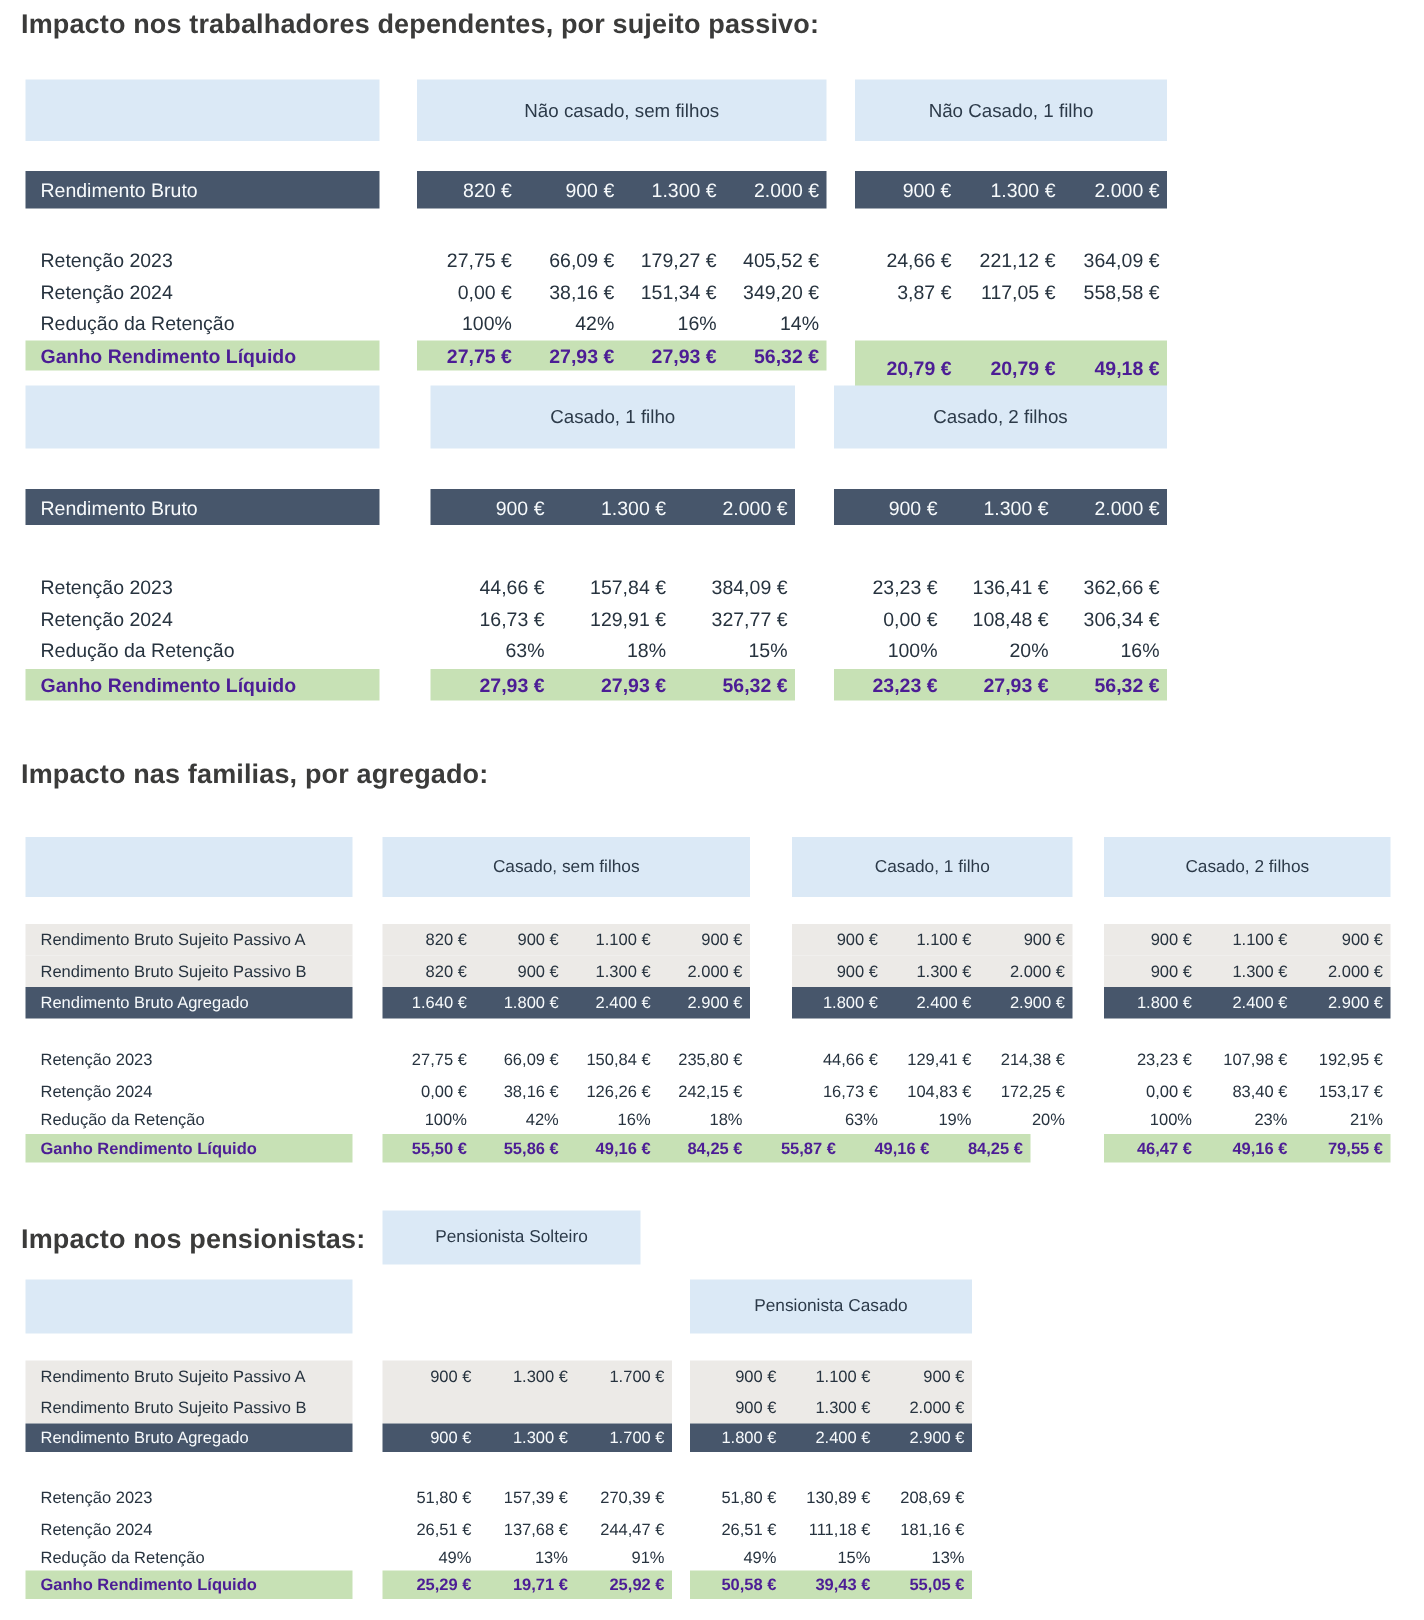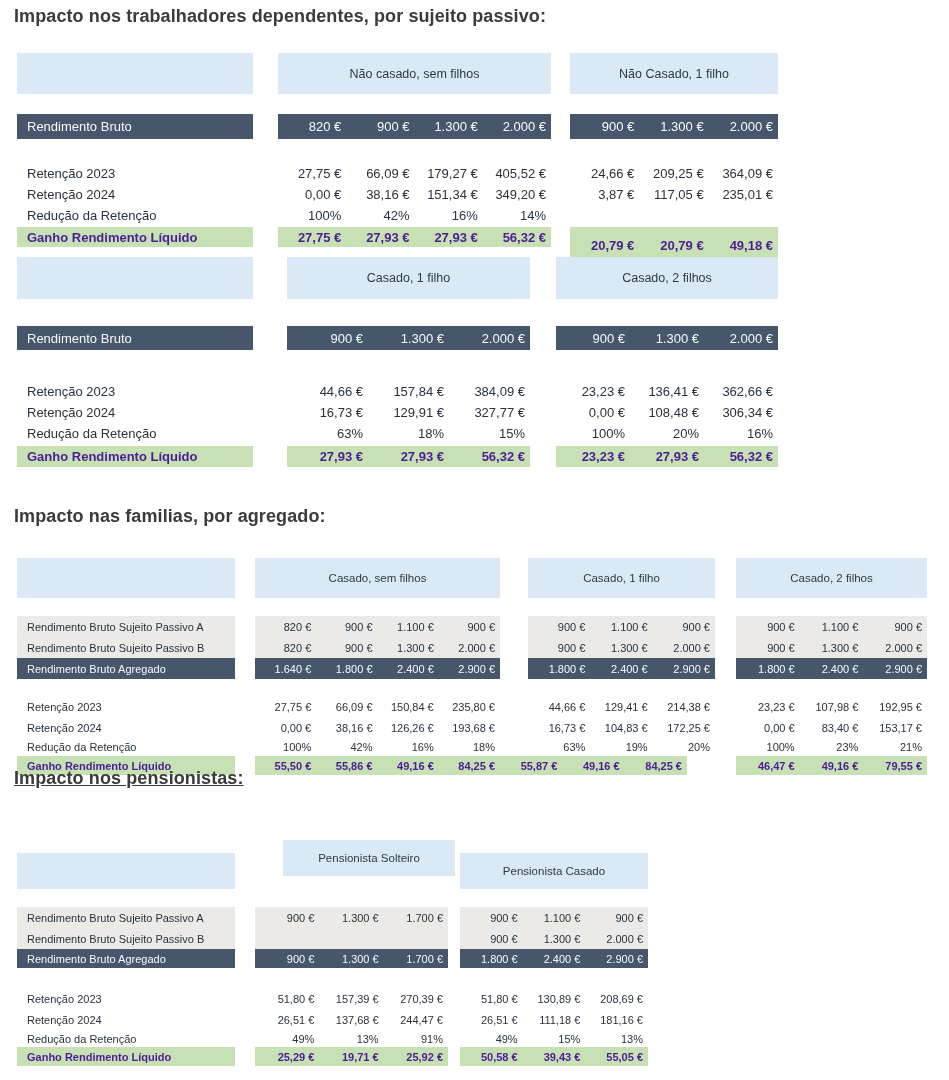--- a/index.html
+++ b/index.html
@@ -82,27 +82,27 @@
     </div>
   <div class="abs cells green s1" style="left:278px;top:227px;width:273px;height:20px;">
       <div class="cell">27,75 €</div>
       <div class="cell">27,93 €</div>
       <div class="cell">27,93 €</div>
       <div class="cell">56,32 €</div>
     </div>
 
   <div class="abs cells s1" style="left:570px;top:163px;width:208px;height:21px;">
       <div class="cell">24,66 €</div>
-      <div class="cell">209,25 €</div>
+      <div class="cell">221,12 €</div>
       <div class="cell">364,09 €</div>
     </div>
   <div class="abs cells s1" style="left:570px;top:184px;width:208px;height:21px;">
       <div class="cell">3,87 €</div>
       <div class="cell">117,05 €</div>
-      <div class="cell">235,01 €</div>
+      <div class="cell">558,58 €</div>
     </div>
   <div class="abs cells s1" style="left:570px;top:205px;width:208px;height:21px;margin-top:35px;">
       <div class="cell">84%</div>
       <div class="cell">15%</div>
       <div class="cell">14%</div>
     </div>
   <div class="abs cells green s1" style="left:570px;top:227px;width:208px;height:37px;">
       <div class="cell">20,79 €</div>
       <div class="cell">20,79 €</div>
       <div class="cell">49,18 €</div>
@@ -217,21 +217,21 @@
   <div class="abs cells s2" style="left:255px;top:696px;width:245px;height:21px;">
       <div class="cell">27,75 €</div>
       <div class="cell">66,09 €</div>
       <div class="cell">150,84 €</div>
       <div class="cell">235,80 €</div>
     </div>
   <div class="abs cells s2" style="left:255px;top:717px;width:245px;height:21px;">
       <div class="cell">0,00 €</div>
       <div class="cell">38,16 €</div>
       <div class="cell">126,26 €</div>
-      <div class="cell">193,68 €</div>
+      <div class="cell">242,15 €</div>
     </div>
   <div class="abs cells s2" style="left:255px;top:738px;width:245px;height:18px;">
       <div class="cell">100%</div>
       <div class="cell">42%</div>
       <div class="cell">16%</div>
       <div class="cell">18%</div>
     </div>
   <div class="abs cells green s2" style="left:255px;top:756px;width:245px;height:19px;">
       <div class="cell">55,50 €</div>
       <div class="cell">55,86 €</div>
@@ -304,24 +304,24 @@
       <div class="cell">100%</div>
       <div class="cell">23%</div>
       <div class="cell">21%</div>
     </div>
   <div class="abs cells green s2" style="left:736px;top:756px;width:191px;height:19px;">
       <div class="cell">46,47 €</div>
       <div class="cell">49,16 €</div>
       <div class="cell">79,55 €</div>
     </div>
 
-  <div class="abs title" style="left:14px;top:768px;text-decoration:underline;">Impacto nos pensionistas:</div>
+  <div class="abs title" style="left:14px;top:816px;">Impacto nos pensionistas:</div>
 
   <div class="abs hdr" style="left:17px;top:853px;width:218px;height:36px;"></div>
-  <div class="abs hdr s2h" style="left:255px;top:840px;width:172px;height:36px;margin-left:28px;">
+  <div class="abs hdr s2h" style="left:255px;top:807px;width:172px;height:36px;">
       <span>Pensionista Solteiro</span>
     </div>
   <div class="abs hdr s2h" style="left:460px;top:853px;width:188px;height:36px;">
       <span>Pensionista Casado</span>
     </div>
 
   <div class="abs rlab gray s2" style="left:17px;top:907px;width:218px;height:21px;">Rendimento Bruto Sujeito Passivo A</div>
   <div class="abs rlab gray s2" style="left:17px;top:928px;width:218px;height:21px;">Rendimento Bruto Sujeito Passivo B</div>
   <div class="abs rlab navy s2" style="left:17px;top:949px;width:218px;height:19px;">Rendimento Bruto Agregado</div>
   <div class="abs rlab s2" style="left:17px;top:988px;width:218px;height:21px;">Retenção 2023</div>

